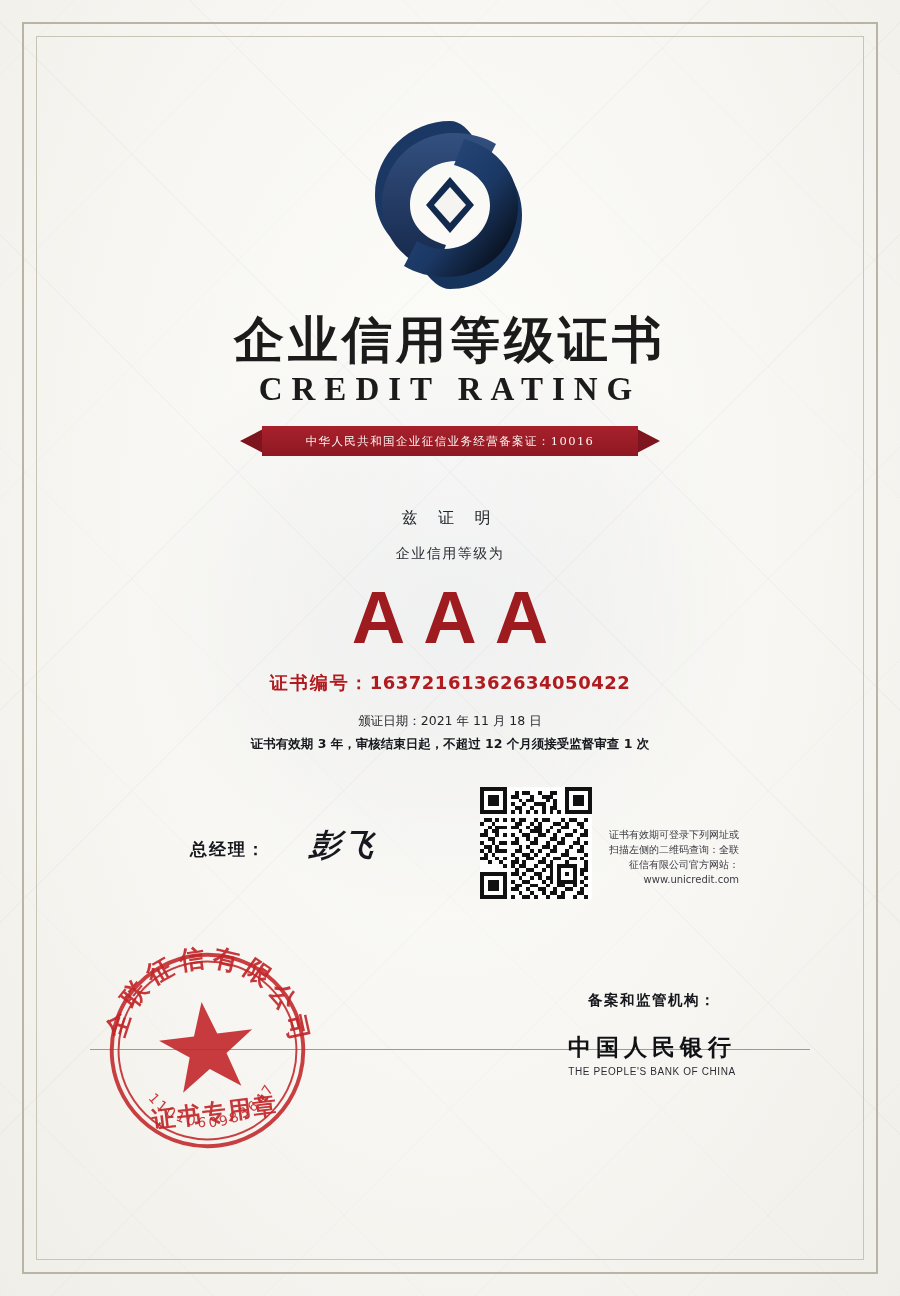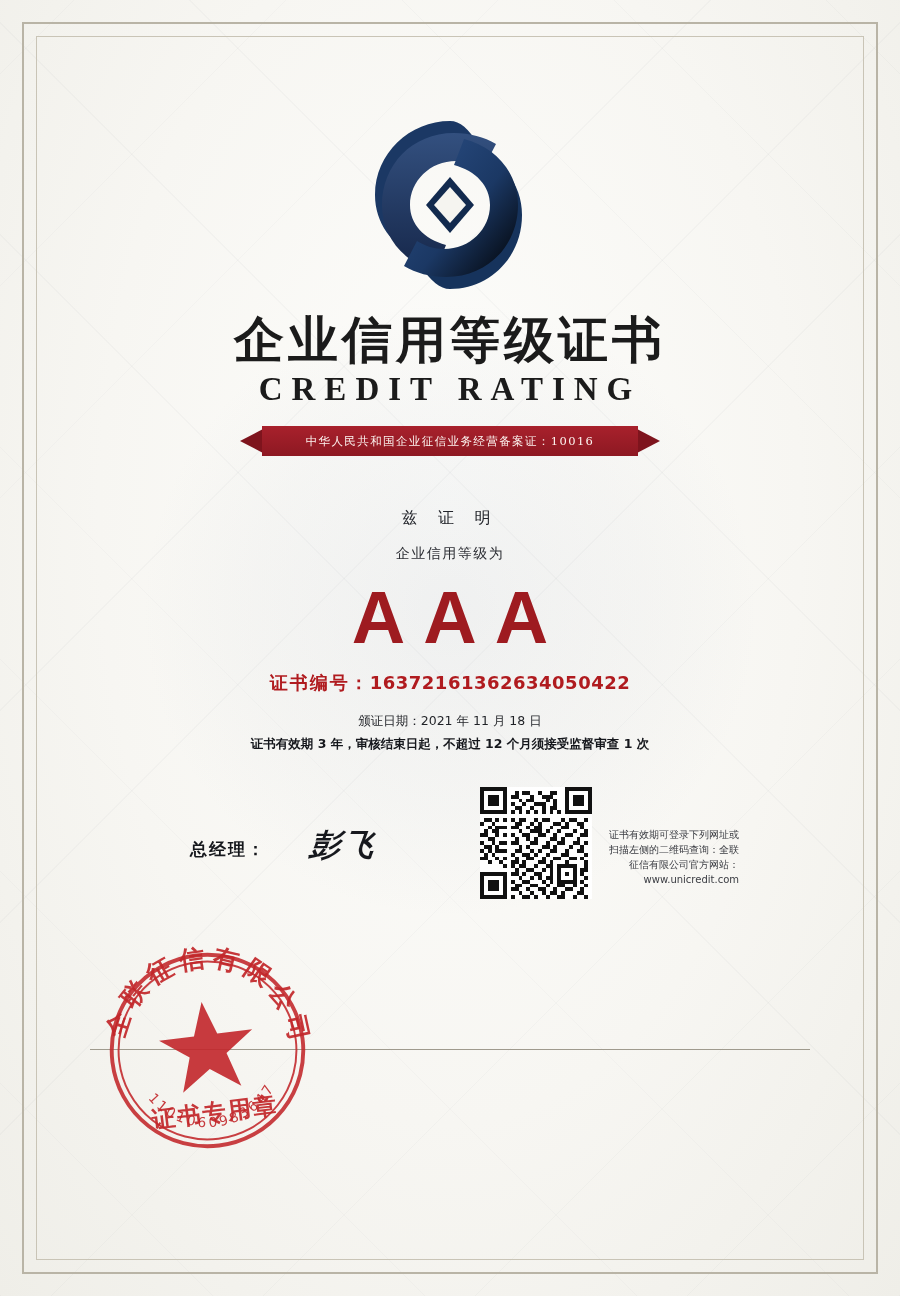--- a/index.html
+++ b/index.html
@@ -613,17 +613,22 @@
         <text font-family="'DejaVu Serif','Liberation Serif',serif" font-size="26" font-weight="bold" fill="#c2262a" opacity="0.92" letter-spacing="6">
           <textPath href="#sealTopArc" startOffset="8%">全联征信有限公司</textPath>
         </text>
         <text x="110" y="182" text-anchor="middle" font-family="'DejaVu Serif','Liberation Serif',serif" font-size="24" font-weight="bold" fill="#c2262a" opacity="0.92" letter-spacing="2">证书专用章</text>
         <path id="sealBottomArc" d="M 34 128 A 78 78 0 0 0 186 128" fill="none"></path>
         <text font-family="'DejaVu Sans','Liberation Sans',sans-serif" font-size="14" fill="#c2262a" opacity="0.9" letter-spacing="3">
           <textPath href="#sealBottomArc" startOffset="12%">1101060983647</textPath>
         </text>
       </svg>
 
+      <div class="regulator">
+        <div class="regulator-label">备案和监管机构：</div>
+        <div class="regulator-name">中国人民银行</div>
+        <div class="regulator-en">THE PEOPLE'S BANK OF CHINA</div>
+      </div>
 
     </div>
 
   </div>
 </div>
 
 </body></html>

